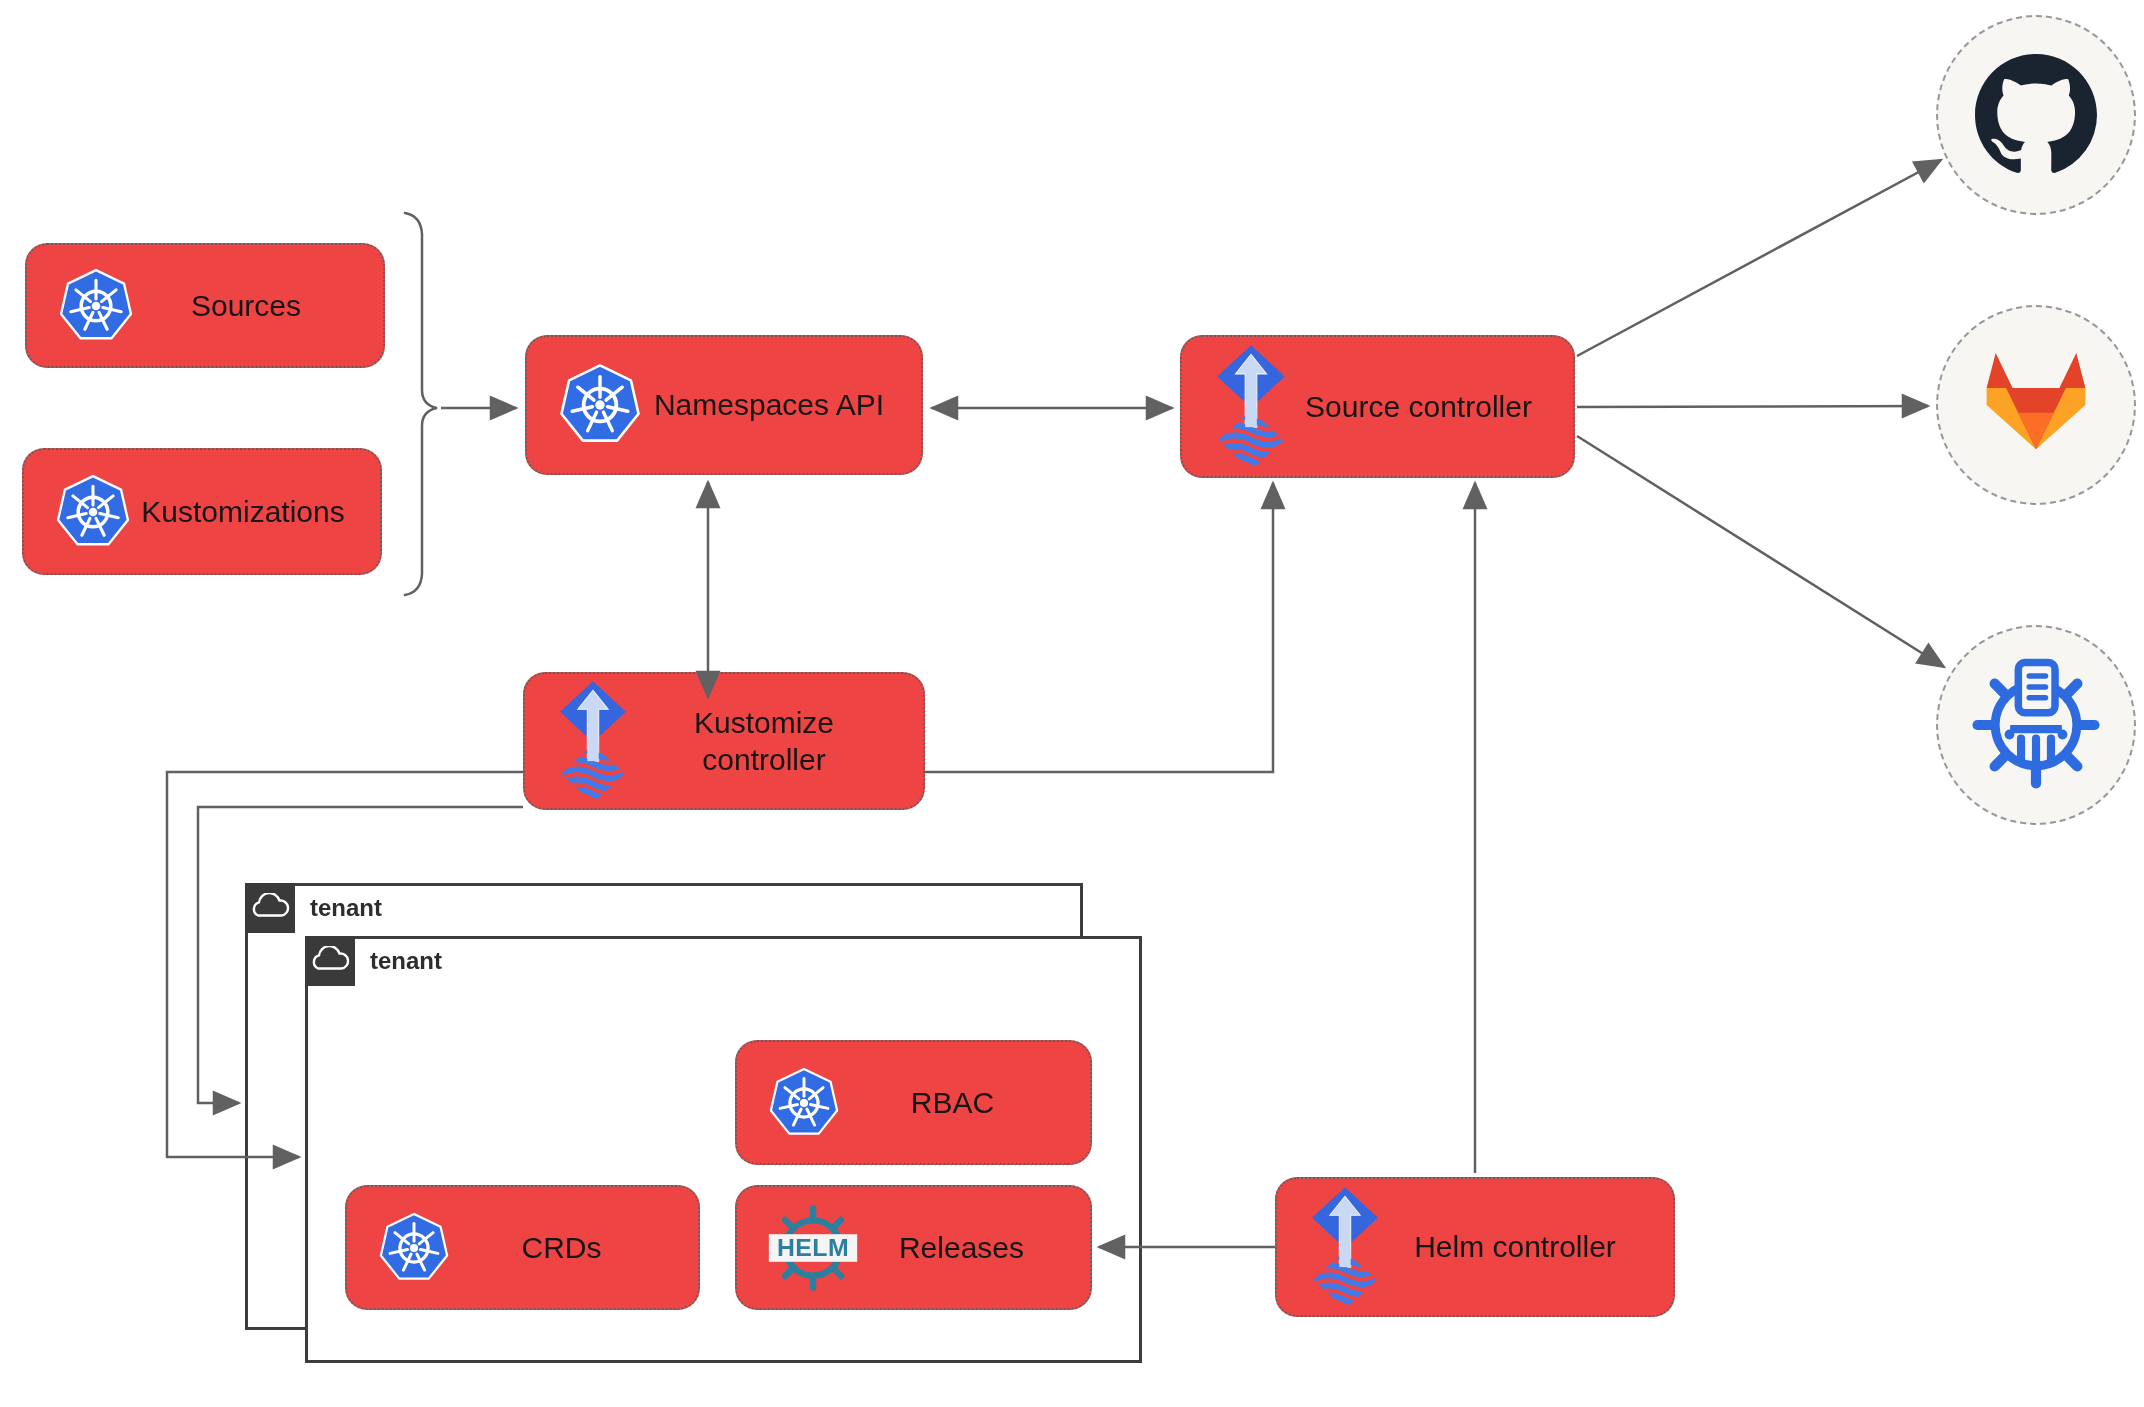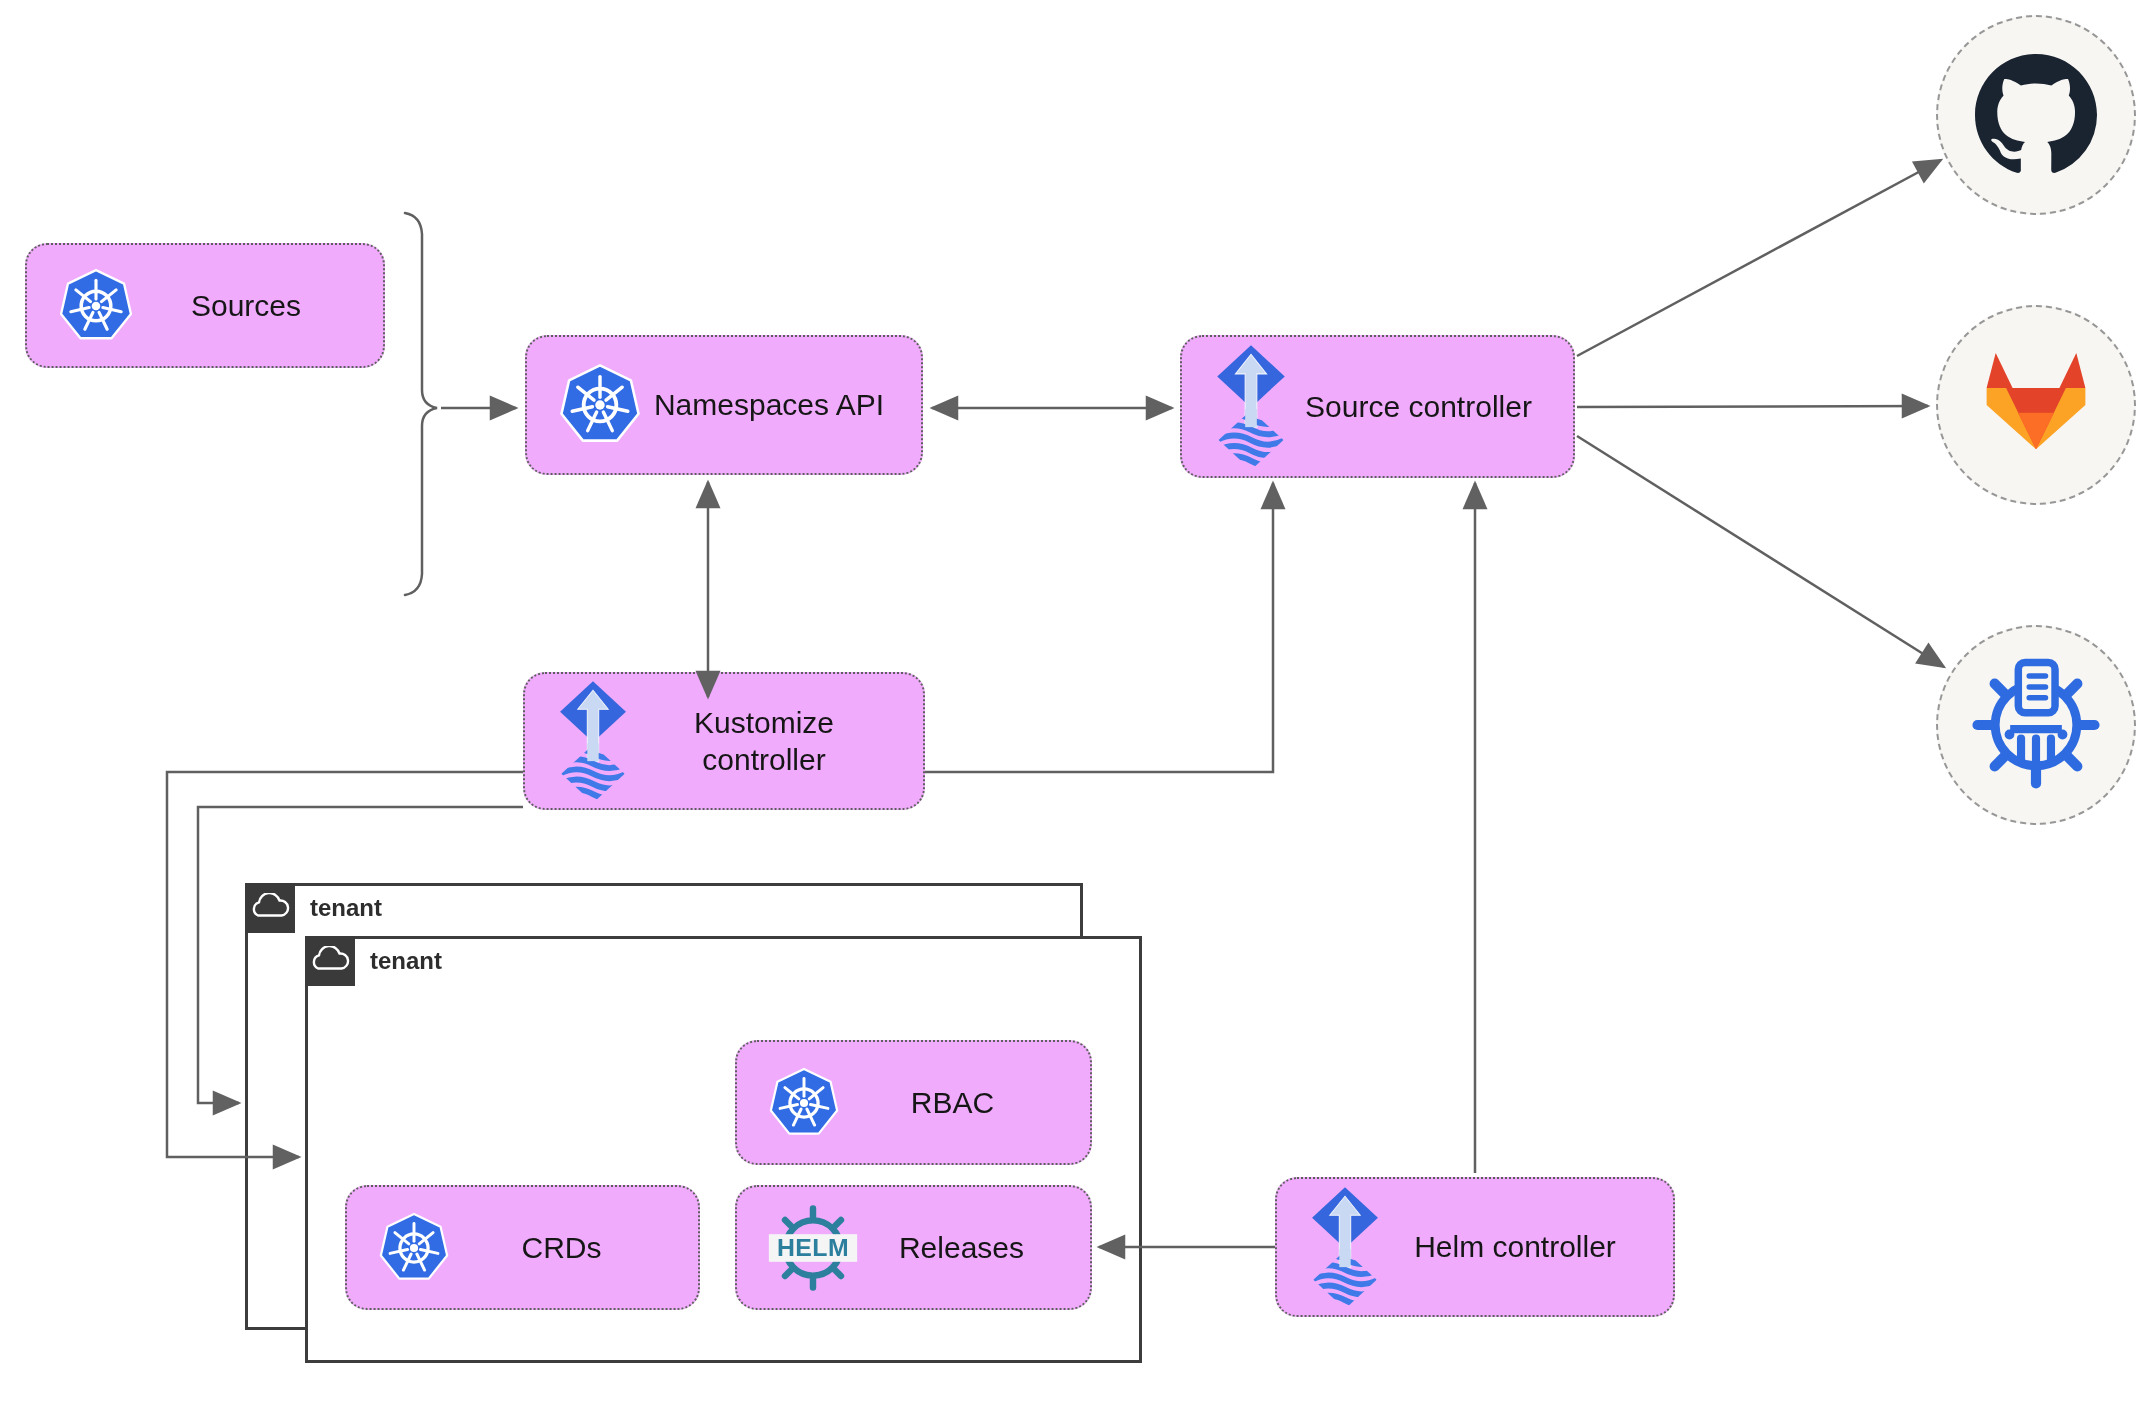--- a/index.html
+++ b/index.html
@@ -1,19 +1,19 @@
 <!DOCTYPE html>
 <html><head>
 <meta charset="utf-8">
 <style>
   html,body{margin:0;padding:0;background:#ffffff;font-family:"Liberation Sans",sans-serif;}
   #canvas{position:relative;width:2144px;height:1407px;background:#ffffff;overflow:hidden;}
 
   
-  .node{position:absolute;background:#f0abfc;border:2px dotted #5f5f5f;border-radius:22px;
+  .node{position:absolute;background:#ef4444;border:2px dotted #5f5f5f;border-radius:22px;
         display:flex;align-items:center;box-sizing:border-box;padding-left:30px;z-index:3;}
   .node .label{flex:1;text-align:center;font-size:30px;color:#161616;line-height:1.25;
                padding-right:26px;}
   .label-narrow{max-width:180px;margin:16px auto;}
   .icon-wrap{flex:0 0 auto;display:flex;align-items:center;justify-content:center;text-align:center;}
 
   
   .tenant{position:absolute;background:#ffffff;border:3px solid #3d3d3d;box-sizing:border-box;}
   .tenant-tab{position:absolute;left:-3px;top:-3px;width:50px;height:50px;background:#3a3a3a;
               display:flex;align-items:center;justify-content:center;}
@@ -129,20 +129,28 @@
 
   <div class="node" style="left:25px;top:243px;width:360px;height:125px">
     <span class="icon-wrap">
       <svg width="78" height="78" viewBox="-50 -50 100 100">
           <use href="#k8s-icon"></use>
         </svg>
       </span>
     <span class="label">Sources</span>
   </div>
 
+  <div class="node" style="left:22px;top:448px;width:360px;height:127px">
+    <span class="icon-wrap">
+      <svg width="78" height="78" viewBox="-50 -50 100 100">
+          <use href="#k8s-icon"></use>
+        </svg>
+      </span>
+    <span class="label">Kustomizations</span>
+  </div>
 
   <div class="node" style="left:525px;top:335px;width:398px;height:140px">
     <span class="icon-wrap">
       <svg width="86" height="86" viewBox="-50 -50 100 100">
           <use href="#k8s-icon"></use>
         </svg>
       </span>
     <span class="label">Namespaces API</span>
   </div>
 

